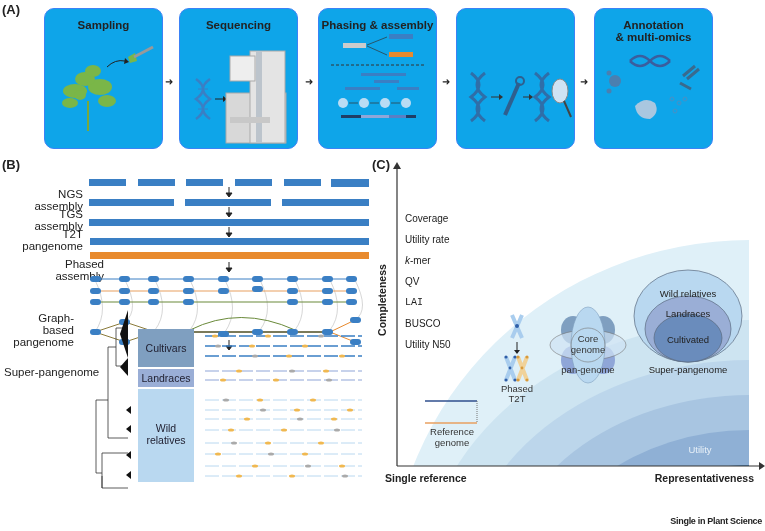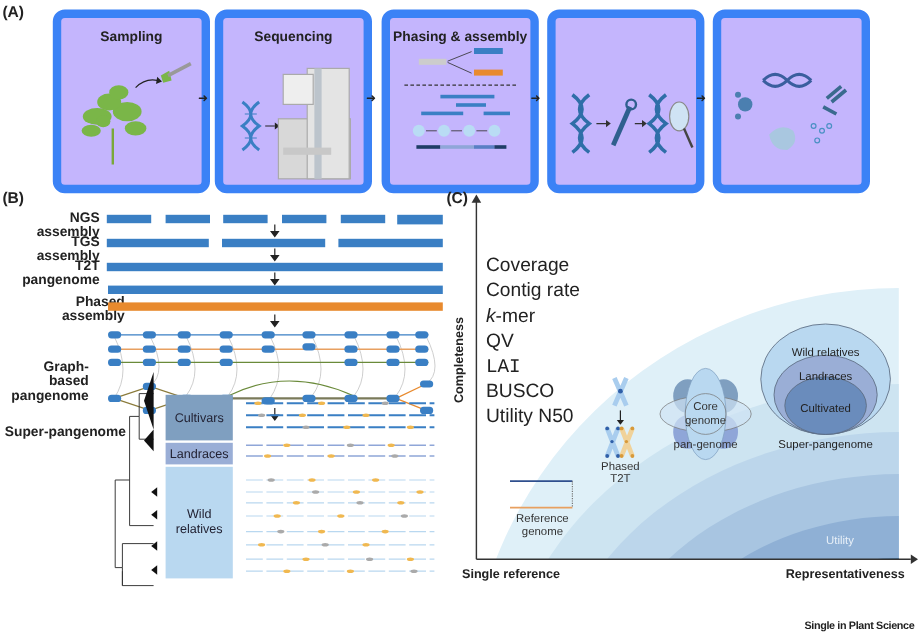--- a/index.html
+++ b/index.html
@@ -1,23 +1,23 @@
 <!DOCTYPE html>
 <html><head>
 <meta charset="utf-8">
 <style>
   html,body{margin:0;padding:0;background:#fff;}
   body{width:765px;height:531px;position:relative;overflow:hidden;font-family:"Liberation Sans",sans-serif;color:#222;}
   .abs{position:absolute;}
   .panel-label{font-weight:bold;font-size:13px;}
-  .box{position:absolute;top:8px;width:117px;height:139px;border:7px solid #3b82f6;border-radius:10px;background:#c4b5fd;}
+  .box{position:absolute;top:8px;width:117px;height:139px;border:1px solid #3b82f6;border-radius:10px;background:#0ea5e9;}
   .box-title{position:absolute;left:0;right:0;top:10px;text-align:center;font-weight:bold;font-size:11.5px;line-height:12px;}
   .step-arrow{position:absolute;top:76px;font-size:10px;color:#222;}
-  .rowlabel{position:absolute;font-weight:bold;font-size:11.5px;text-align:right;}
-  .metric{position:absolute;left:405px;font-size:16px;}
+  .rowlabel{position:absolute;font-weight:normal;font-size:11.5px;text-align:right;margin-top:12px;}
+  .metric{position:absolute;left:405px;font-size:10px;}
   svg text{font-family:"Liberation Sans",sans-serif;}
 </style>
 </head>
 <body>
 
 <div class="abs panel-label" style="left:2px;top:2px;">(A)</div>
 
 <div class="box" style="left:44px;">
   <div class="box-title">Sampling</div>
   <svg width="117" height="120" style="position:absolute;left:0;top:22px;">
@@ -98,20 +98,24 @@
     <line x1="66" y1="66" x2="72" y2="66" stroke="#333"></line>
       <polygon points="72,63 76,66 72,69" fill="#333"></polygon>
     <path d="M78 42 Q94 54 78 66 Q94 78 78 90 M92 42 Q76 54 92 66 Q76 78 92 90" fill="none" stroke="#2f6ea8" stroke-width="3"></path>
     <ellipse cx="103" cy="60" rx="8" ry="12" fill="#cfe3f4" stroke="#888"></ellipse>
     <line x1="107" y1="70" x2="114" y2="86" stroke="#444" stroke-width="2"></line>
   </svg>
 </div>
 <div class="step-arrow" style="left:580px;">➜</div>
 
 <div class="box" style="left:594px;">
+  <div class="box-title">
+    <div>Annotation</div>
+    <div>&amp; multi-omics</div>
+  </div>
   <svg width="117" height="120" style="position:absolute;left:0;top:22px;">
     <path d="M35 30 Q45 20 55 30 Q65 40 75 30 M35 30 Q45 40 55 30 Q65 20 75 30" fill="none" stroke="#3a5e9e" stroke-width="2.5"></path>
     <circle cx="20" cy="50" r="6" fill="#4b7fb0"></circle>
       <circle cx="14" cy="42" r="2.5" fill="#4b7fb0"></circle>
       <circle cx="14" cy="60" r="2.5" fill="#4b7fb0"></circle>
     <path d="M88 45 L100 35 M92 48 L104 38 M85 52 L96 58" stroke="#3a6a8e" stroke-width="3"></path>
     <path d="M40 75 Q50 65 60 72 Q65 82 55 88 Q42 88 40 75" fill="#a9c7e0"></path>
     <g fill="none" stroke="#4a90c4" stroke-width="1">
         <circle cx="77" cy="68" r="2"></circle>
         <circle cx="84" cy="72" r="2"></circle>
@@ -380,20 +384,20 @@
   <text x="318" y="157" text-anchor="middle" font-size="9.5" fill="#222">Landraces</text>
   <text x="318" y="183" text-anchor="middle" font-size="9.5" fill="#222">Cultivated</text>
   <text x="318" y="213" text-anchor="middle" font-size="9.5" fill="#222">Super-pangenome</text>
 
   <text x="330" y="293" text-anchor="middle" font-size="9.5" fill="#e8f0f8">Utility</text>
   <text x="15" y="322" font-size="10.5" font-weight="bold" fill="#222">Single reference</text>
   <text x="384" y="322" text-anchor="end" font-size="10.5" font-weight="bold" fill="#222">Representativeness</text>
 </svg>
 
 <div class="metric" style="top:213px;">Coverage</div>
-<div class="metric" style="top:234px;">Contig rate</div>
+<div class="metric" style="top:234px;">Utility rate</div>
 <div class="metric" style="top:255px;"><i>k</i><span>-mer</span></div>
 <div class="metric" style="top:276px;">QV</div>
 <div class="metric" style="top:297px;font-family:Liberation Mono, monospace;">LAI</div>
 <div class="metric" style="top:318px;">BUSCO</div>
 <div class="metric" style="top:339px;">Utility N50</div>
 
 <div class="abs" style="right:3px;top:516px;font-size:9px;font-weight:bold;letter-spacing:-0.3px;">Single in Plant Science</div>
 
 </body></html>

